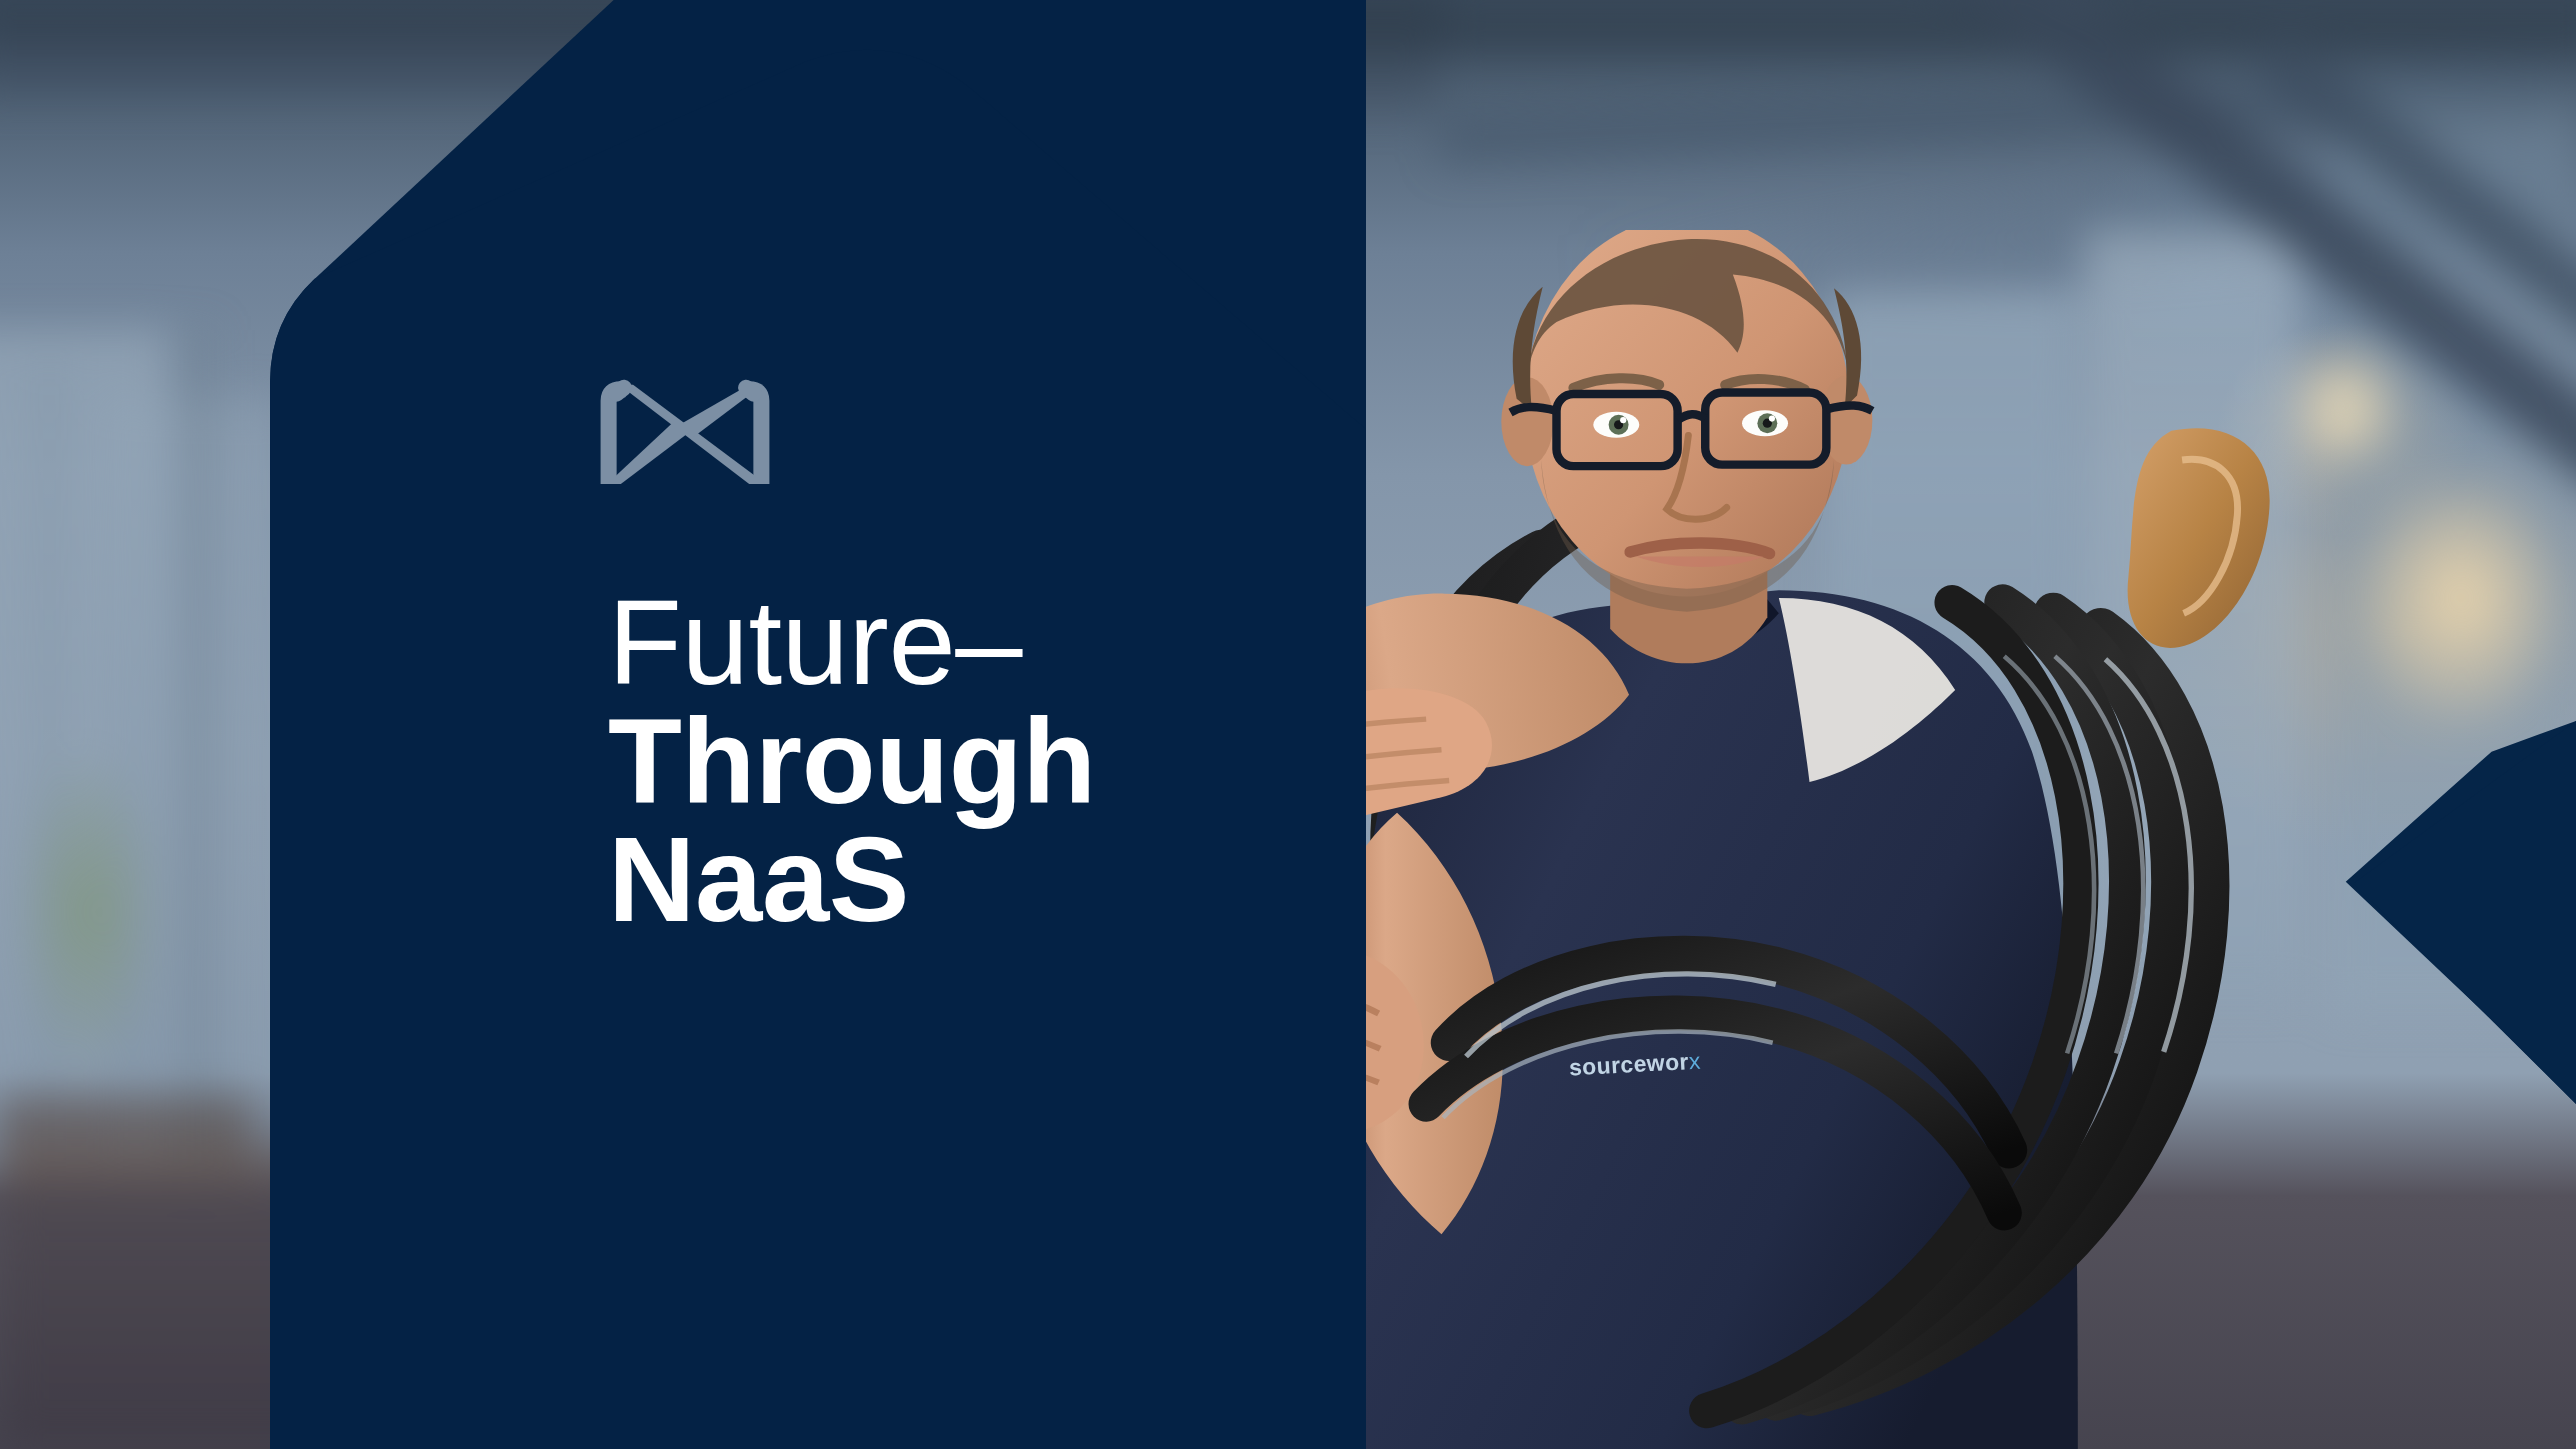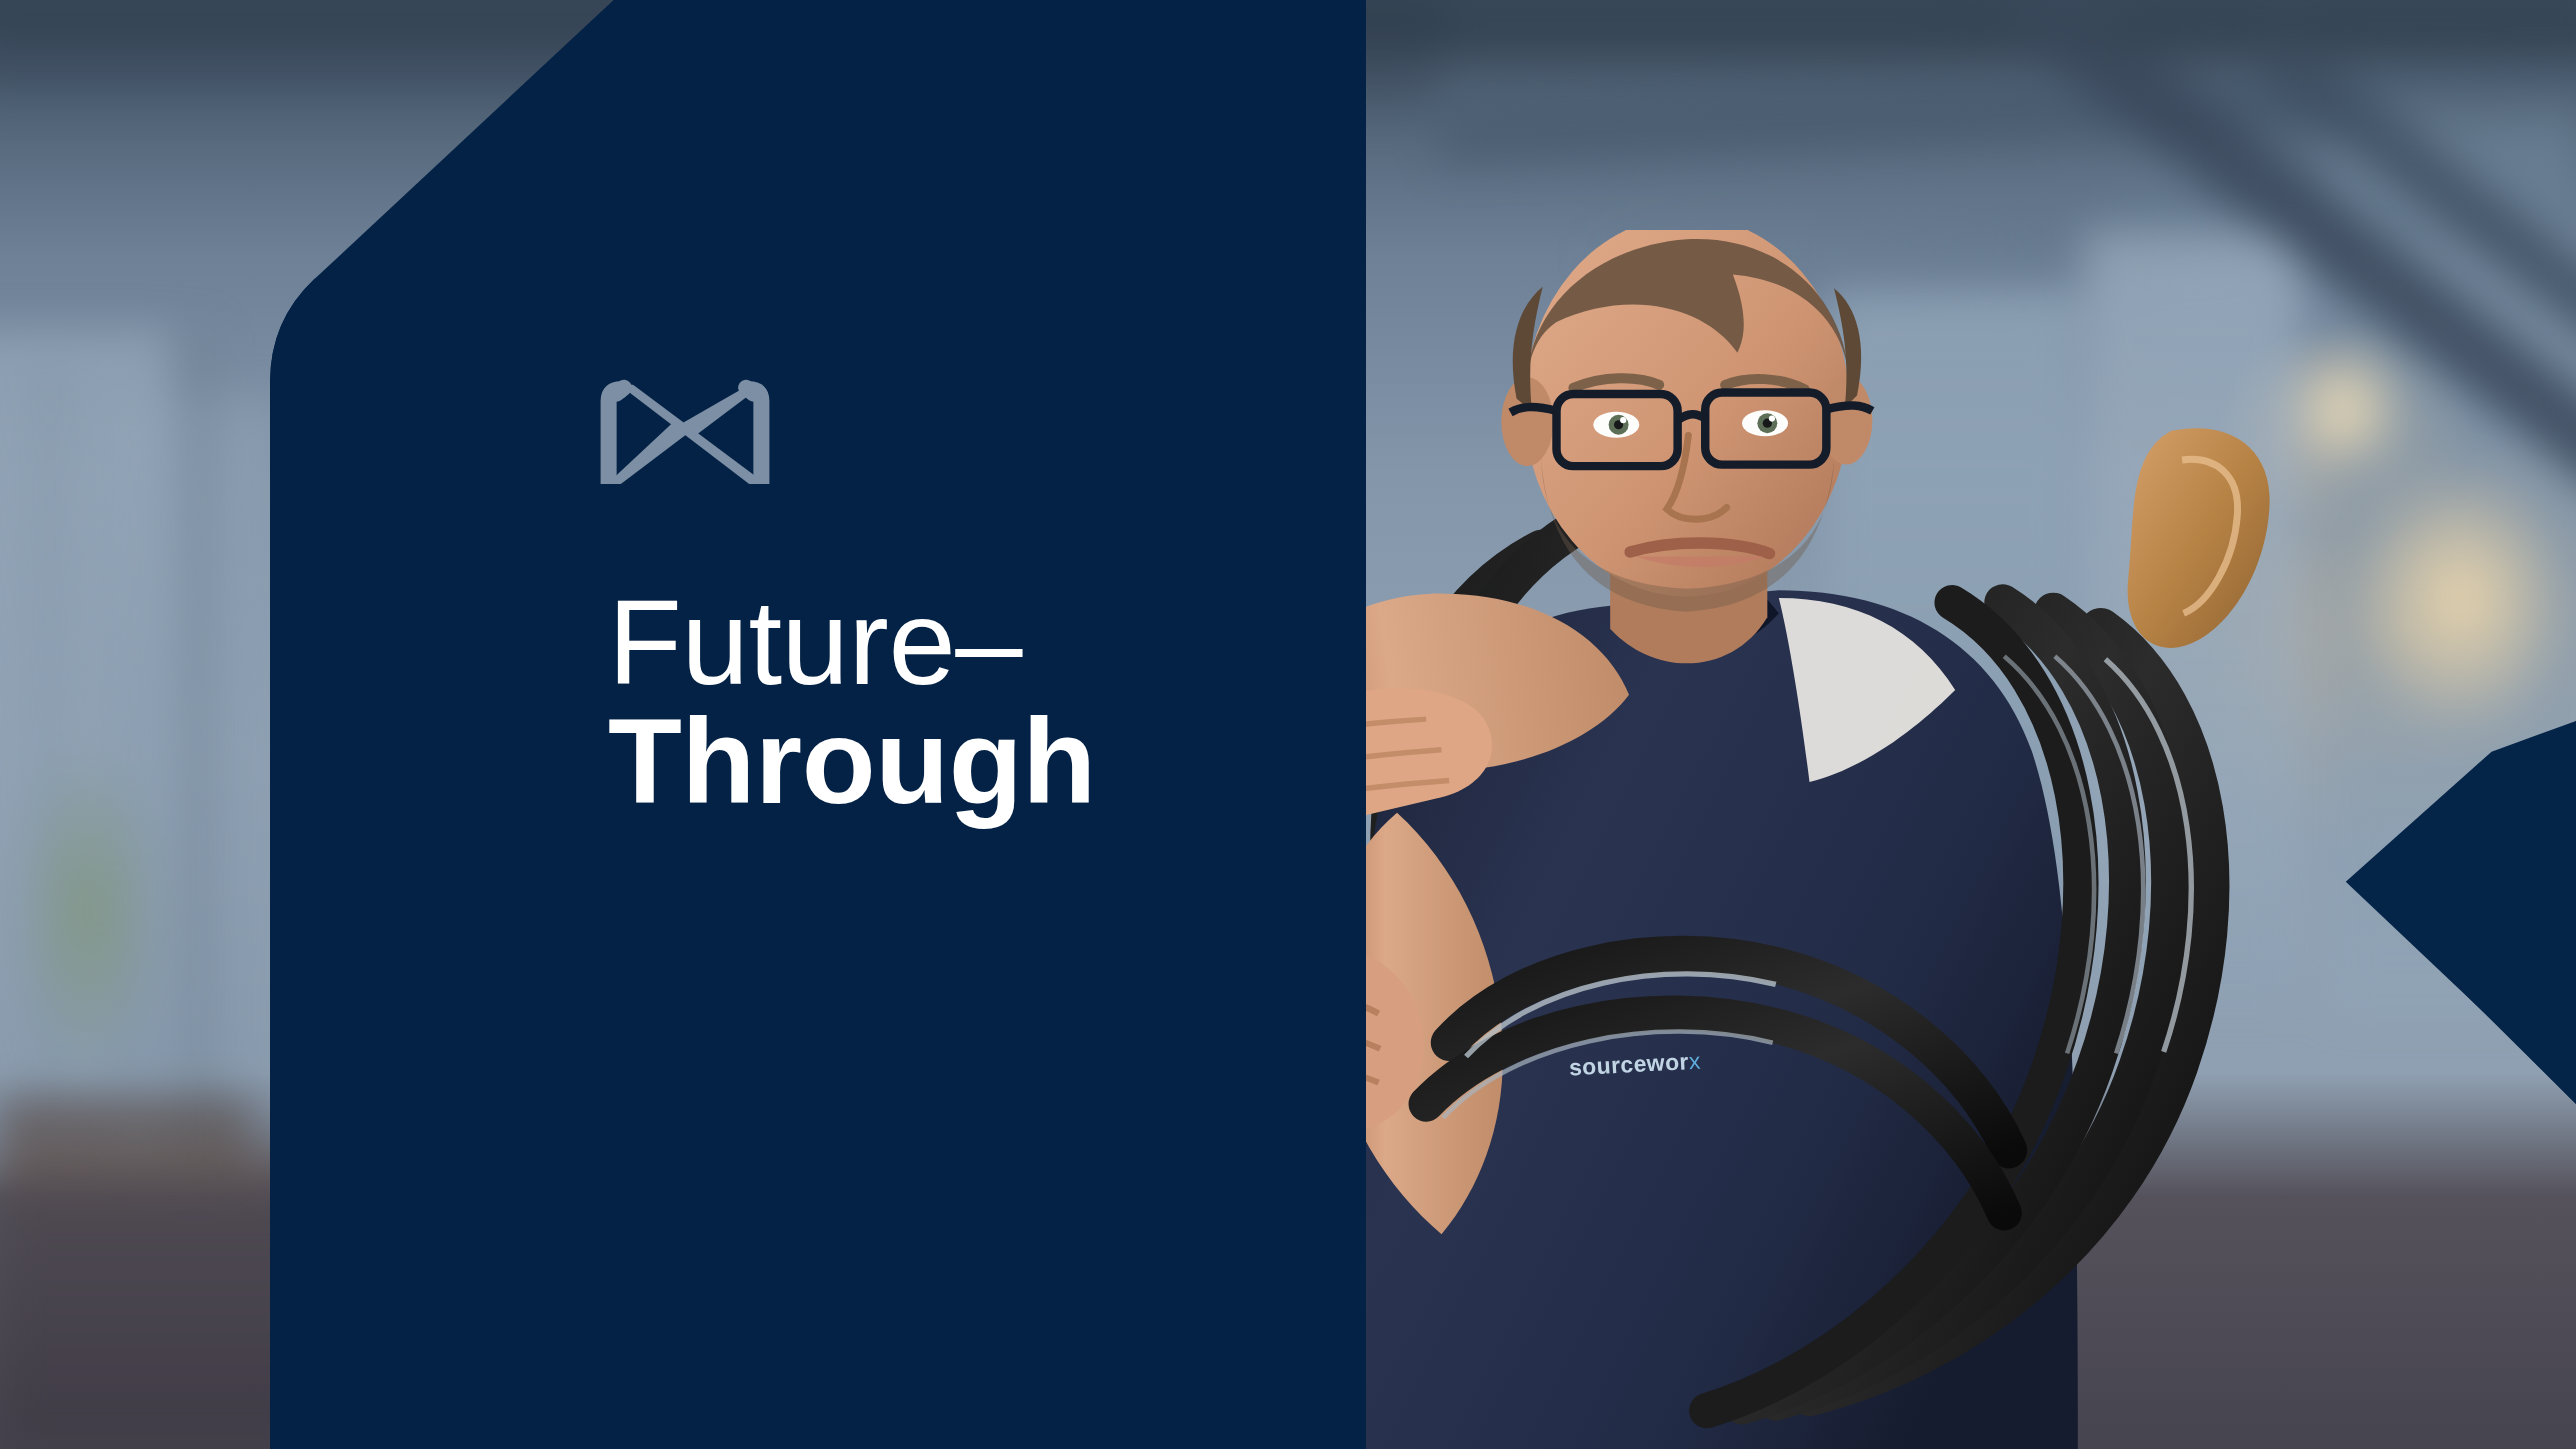--- a/index.html
+++ b/index.html
@@ -308,20 +308,21 @@
       <g fill="none" stroke="#7c8fa4" stroke-width="21" stroke-linecap="round">
         <path d="M26 22 L 36 14"></path>
         <path d="M206 22 L 196 14"></path>
       </g>
     </svg>
   </div>
 
   <div class="headline">
     <span class="hl-line hl-light">Future–</span>
     <span class="hl-line hl-bold">Through</span>
+    <span class="hl-line hl-bold">NaaS</span>
   </div>
 
   <div class="shirt-logo">
     <span>sourcewor</span><span class="x">x</span>
   </div>
 
 </div>
 
 
 </body></html>

